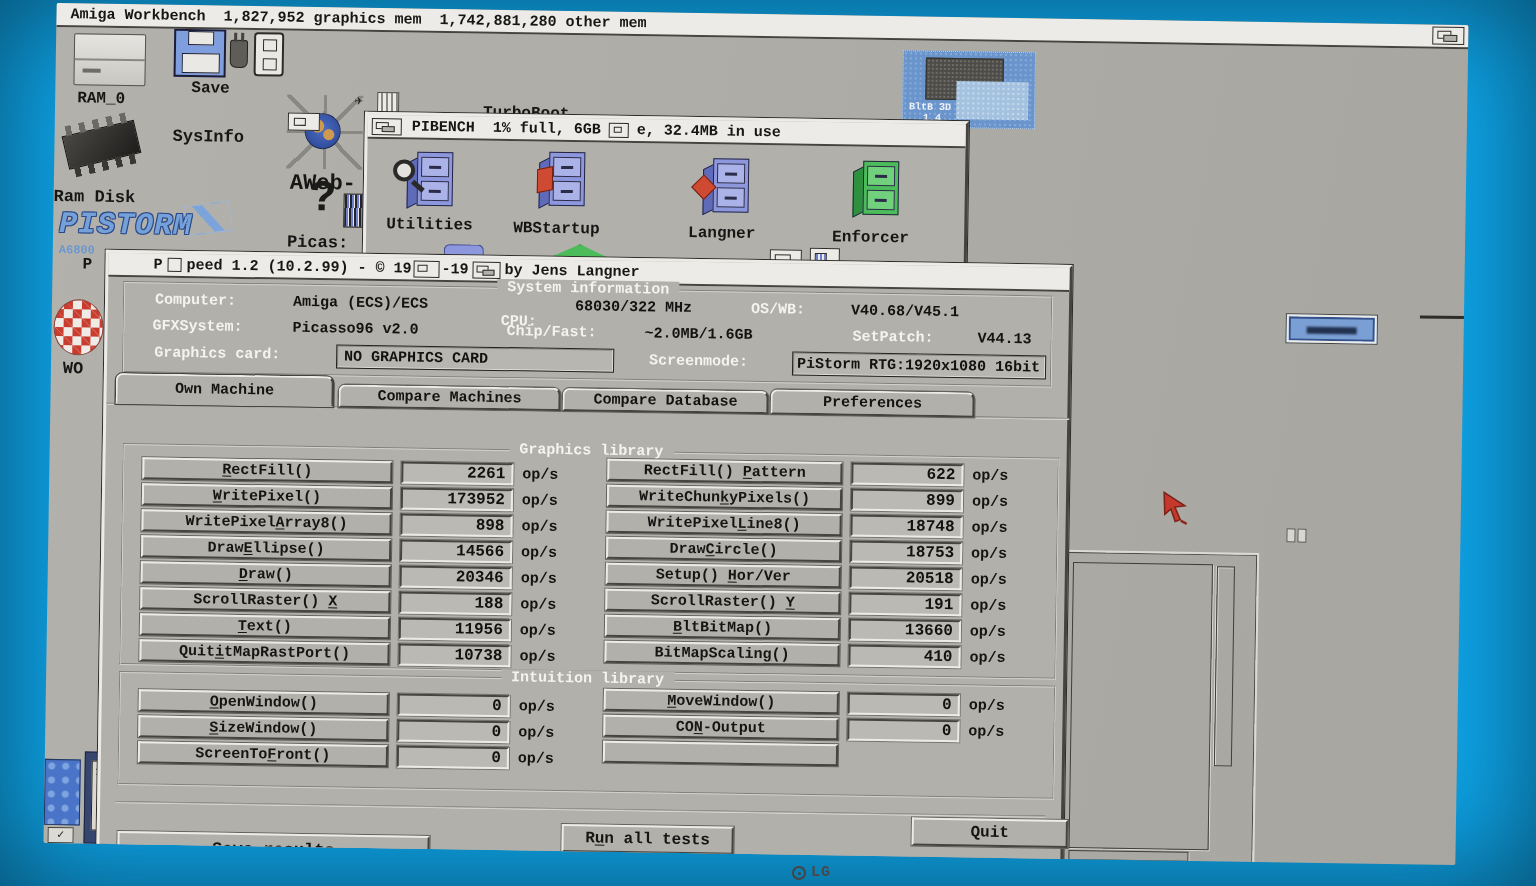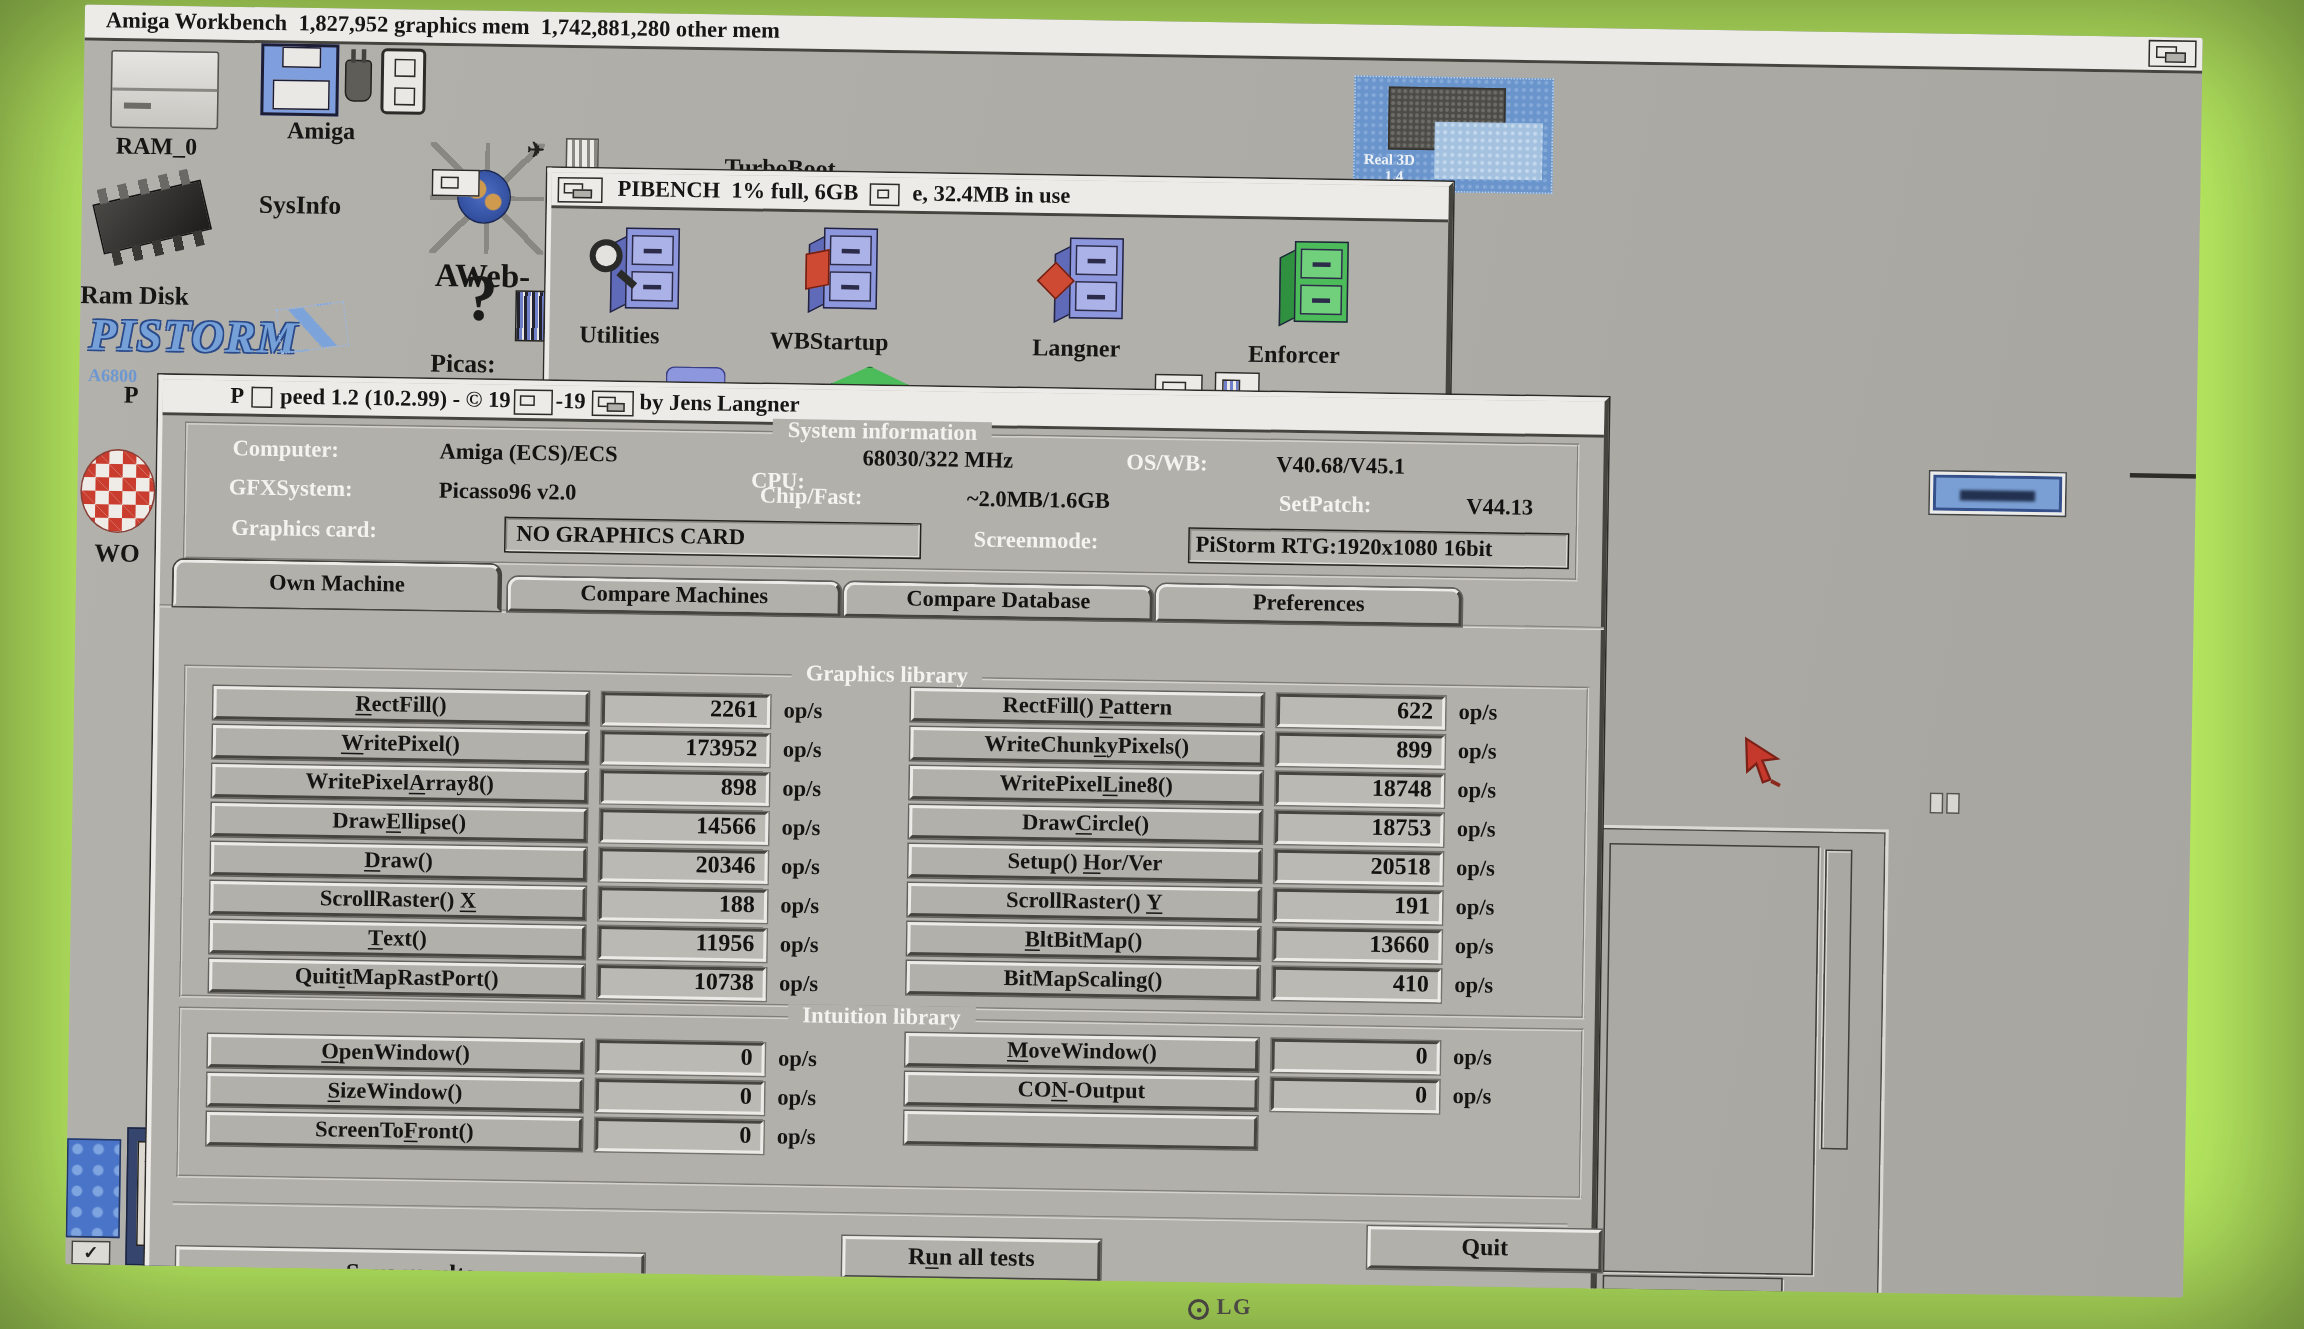--- a/index.html
+++ b/index.html
@@ -1,18 +1,18 @@
 <!DOCTYPE html>
 <html><head>
 <meta charset="utf-8">
 <style>
   html,body{margin:0;padding:0;background:#0d0b09;}
   *{box-sizing:border-box;}
-  .photo{position:relative;width:1536px;height:886px;background:#bef264;overflow:hidden;
-         font-family:Liberation Serif, serif;font-weight:700;
+  .photo{position:relative;width:1536px;height:886px;background:#0ea5e9;overflow:hidden;
+         font-family:Liberation Mono, monospace;font-weight:700;
          box-shadow:inset 0 0 120px rgba(0,0,0,.55);}
   .screen{position:absolute;left:50px;top:14px;width:1412px;height:840px;
           background:linear-gradient(100deg,#b3b1ac,#a8a6a1);overflow:hidden;
           transform:rotate(0.9deg);transform-origin:center;border-radius:2px;}
   
   .titlebar{position:absolute;left:0;top:0;right:0;height:24px;background:#ecebe7;color:#161614;
             border-bottom:2px solid #45443f;display:flex;align-items:center;font-size:15px;white-space:pre;}
   .awindow{position:absolute;background:#b2b0ab;border:3px solid;border-color:#ecebe7 #45443f #45443f #ecebe7;
            box-shadow:0 0 0 1px #2c2b28;}
   .abtn{display:flex;align-items:center;justify-content:center;background:#b2b0ab;color:#151513;
@@ -76,21 +76,21 @@
       <div style="position:absolute;left:6px;top:22px;width:38px;height:20px;background:#e9e8e4;border:1px solid #1d1d35;"></div>
     </div>
     <div style="position:absolute;left:174px;top:34px;width:18px;height:28px;background:#5f5d58;border:1px solid #23221f;border-radius:3px 3px 6px 6px;">
       <div style="position:absolute;left:3px;top:-8px;width:3px;height:9px;background:#44423e;"></div>
       <div style="position:absolute;right:3px;top:-8px;width:3px;height:9px;background:#44423e;"></div>
     </div>
     <div style="position:absolute;left:198px;top:26px;width:30px;height:44px;background:#e9e8e4;border:2px solid #2c2b28;border-radius:4px;">
       <div style="position:absolute;left:7px;top:5px;width:14px;height:12px;border:1px solid #2c2b28;"></div>
       <div style="position:absolute;left:7px;top:24px;width:14px;height:12px;border:1px solid #2c2b28;"></div>
     </div>
-    <span class="icon-label" style="left:136px;top:74px;font-size:16px;">Amiga</span>
+    <span class="icon-label" style="left:136px;top:74px;font-size:16px;">Save</span>
 
     <div style="position:absolute;left:10px;top:124px;width:74px;height:34px;background:linear-gradient(140deg,#4a4845,#1e1d1b);border:1px solid #111;transform:rotate(-14deg);">
       <div style="position:absolute;left:4px;bottom:-10px;width:62px;height:10px;background:repeating-linear-gradient(90deg,#3a3835 0 6px,transparent 6px 14px);"></div>
       <div style="position:absolute;left:4px;top:-10px;width:62px;height:10px;background:repeating-linear-gradient(90deg,#6b6965 0 6px,transparent 6px 14px);"></div>
     </div>
     <span class="icon-label" style="left:0px;top:184px;font-size:17px;">Ram Disk</span>
 
     <span class="icon-label" style="left:118px;top:122px;font-size:17px;">SysInfo</span>
 
     <div style="position:absolute;left:232px;top:88px;width:76px;height:74px;">
@@ -125,21 +125,21 @@
     <div style="position:absolute;left:40px;top:748px;width:44px;height:92px;background:#36456e;border:1px solid #1c2540;">
       <div style="position:absolute;left:6px;top:8px;width:30px;height:70px;background:#dcd8d0;border:1px solid #23221f;">
         <span style="font-size:11px;color:#23221f;margin-left:3px;">1)</span>
       </div>
     </div>
     <span style="position:absolute;left:2px;top:842px;color:#f4f3ef;font-size:17px;">SH</span>
 
     <div style="position:absolute;left:847px;top:34px;width:133px;height:77px;background:#6a94cc;background-image:radial-gradient(circle at 2px 2px,#86abd8 1px,transparent 1.6px);background-size:5px 5px;border:1px dotted #b9d2ea;">
       <div style="position:absolute;left:22px;top:6px;width:78px;height:42px;background:#4c4b47;background-image:radial-gradient(circle at 2px 2px,#6e6d68 1px,transparent 1.6px);background-size:4px 4px;border:1px solid #33322f;"></div>
       <div style="position:absolute;right:6px;bottom:8px;width:72px;height:38px;background:#a4c2e0;background-image:radial-gradient(circle at 2px 2px,#c4d9ec 1px,transparent 1.6px);background-size:5px 5px;"></div>
-      <span style="position:absolute;left:6px;bottom:14px;color:#eef2f6;font-size:10px;">Real 3D</span>
+      <span style="position:absolute;left:6px;bottom:14px;color:#eef2f6;font-size:10px;">BltB 3D</span>
       <span style="position:absolute;left:20px;bottom:3px;color:#eef2f6;font-size:10px;">1.4</span>
     </div>
 
     <span class="icon-label" style="left:428px;top:94px;z-index:1;font-size:16px;">TurboBoot</span>
     <div style="position:absolute;left:322px;top:84px;width:22px;height:24px;background:repeating-linear-gradient(90deg,#ecebe7 0 3px,#8a8883 3px 5px);border:1px solid #55534e;z-index:1;"></div>
     <div class="gadget" style="position:absolute;left:233px;top:106px;width:32px;height:18px;z-index:3;">
         <i style="left:5px;top:4px;width:12px;height:8px;"></i>
       </div>
 
     <div class="awindow" style="left:310px;top:104px;width:604px;height:152px;z-index:2;">

